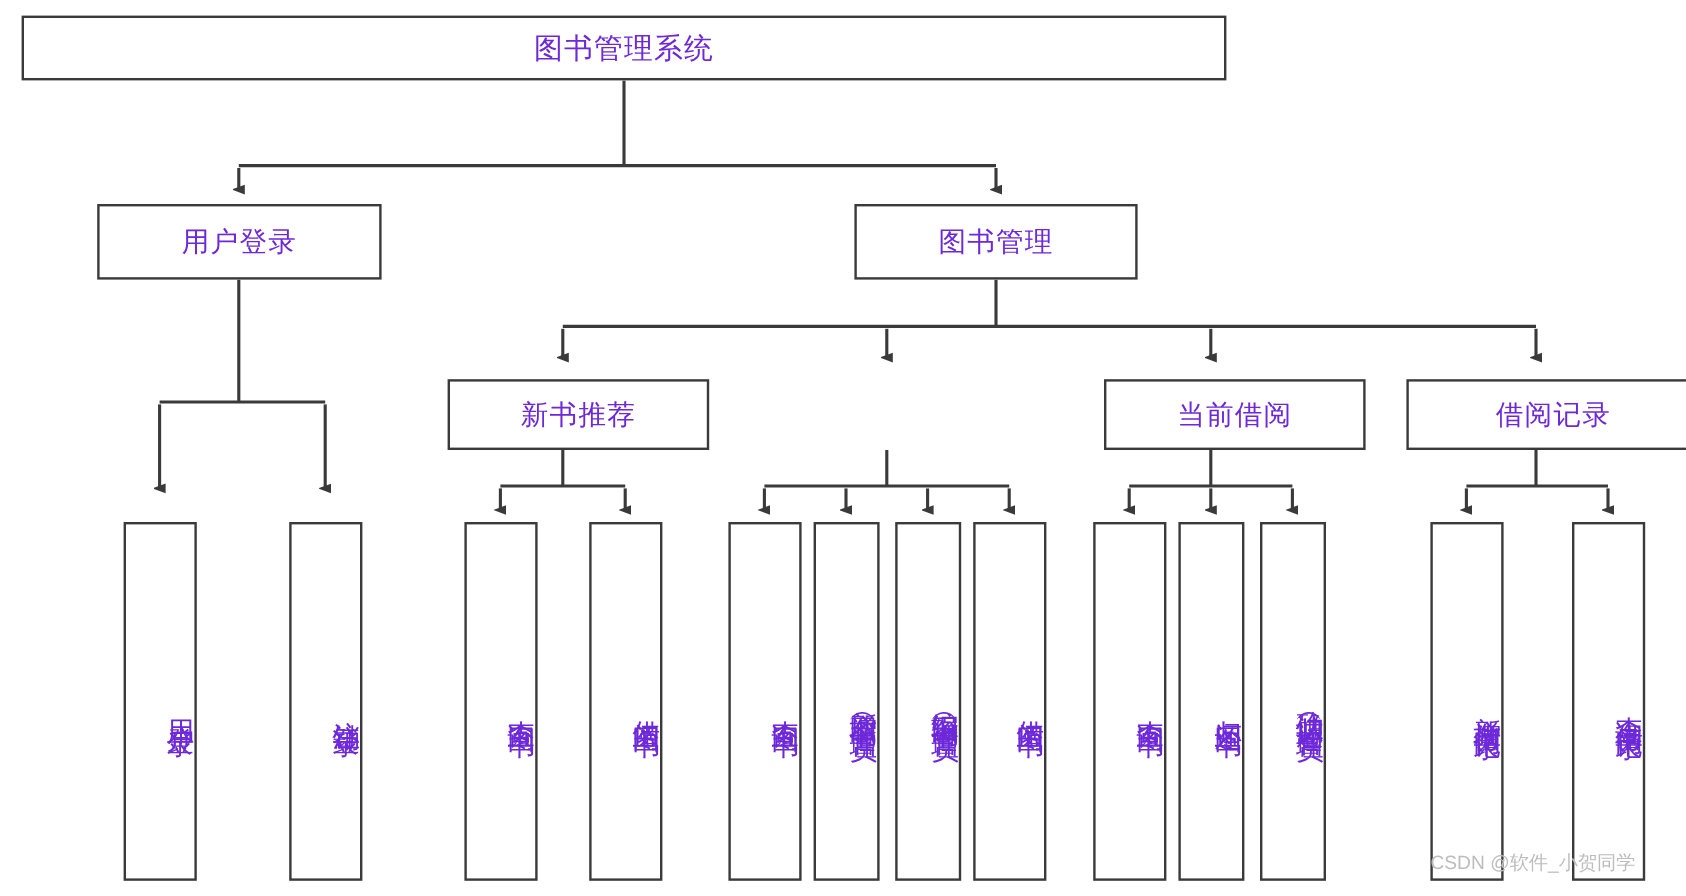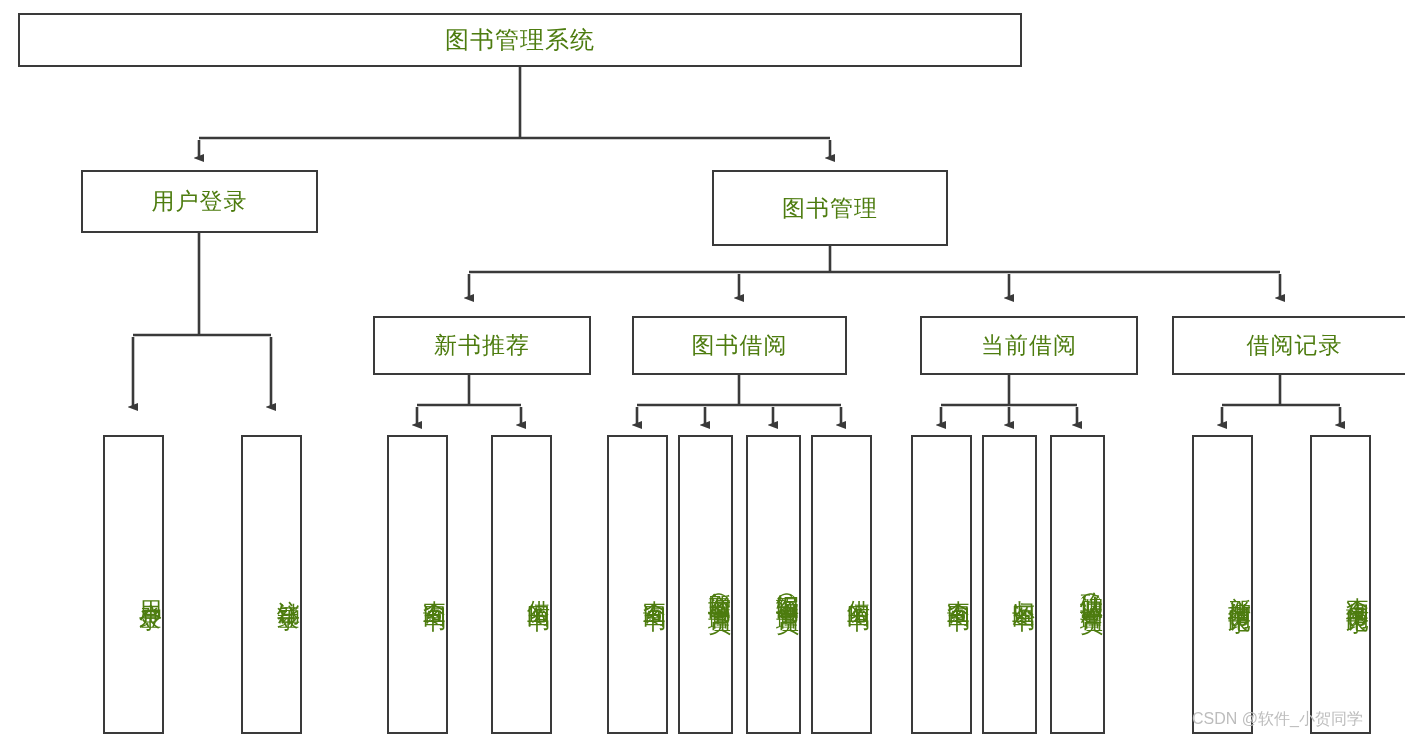--- a/index.html
+++ b/index.html
@@ -21,21 +21,21 @@
     width: 1405px; height: 747px;
     pointer-events: none;
   }
   .node {
     position: absolute;
     border: 2.5px solid #3a3a3a;
     background: #ffffff;
     display: flex;
     align-items: center;
     justify-content: center;
-    color: #4d7c0f;
+    color: #6d28d9;
     z-index: 2;
   }
   .node.h {
     font-size: 23px;
     letter-spacing: 1px;
   }
   .node.v {
     writing-mode: vertical-rl;
     text-orientation: upright;
     font-size: 23px;
@@ -117,29 +117,26 @@
     </g>
   </svg>
 
   <div id="root-node" class="node h" style="left:18px; top:13px; width:1004px; height:54px;">
     <span>图书管理系统</span>
   </div>
 
   <div class="node h" style="left:81px; top:170px; width:237px; height:63px;">
     <span>用户登录</span>
   </div>
-  <div class="node h" style="left:712px; top:170px; width:236px; height:76px;">
+  <div class="node h" style="left:712px; top:170px; width:236px; height:63px;">
     <span>图书管理</span>
   </div>
 
   <div class="node h" style="left:360px; top:316px; width:218px; height:59px;margin-left:13px;">
     <span>新书推荐</span>
-  </div>
-  <div class="node h" style="left:632px; top:316px; width:215px; height:59px;">
-    <span>图书借阅</span>
   </div>
   <div class="node h" style="left:900px; top:316px; width:218px; height:59px;margin-left:20px;">
     <span>当前借阅</span>
   </div>
   <div class="node h" style="left:1172px; top:316px; width:245px; height:59px;">
     <span>借阅记录</span>
   </div>
 
   <div class="node v" style="left:103px; top:435px; width:61px; height:299px;">
     <span class="vtext">用户登录</span>

